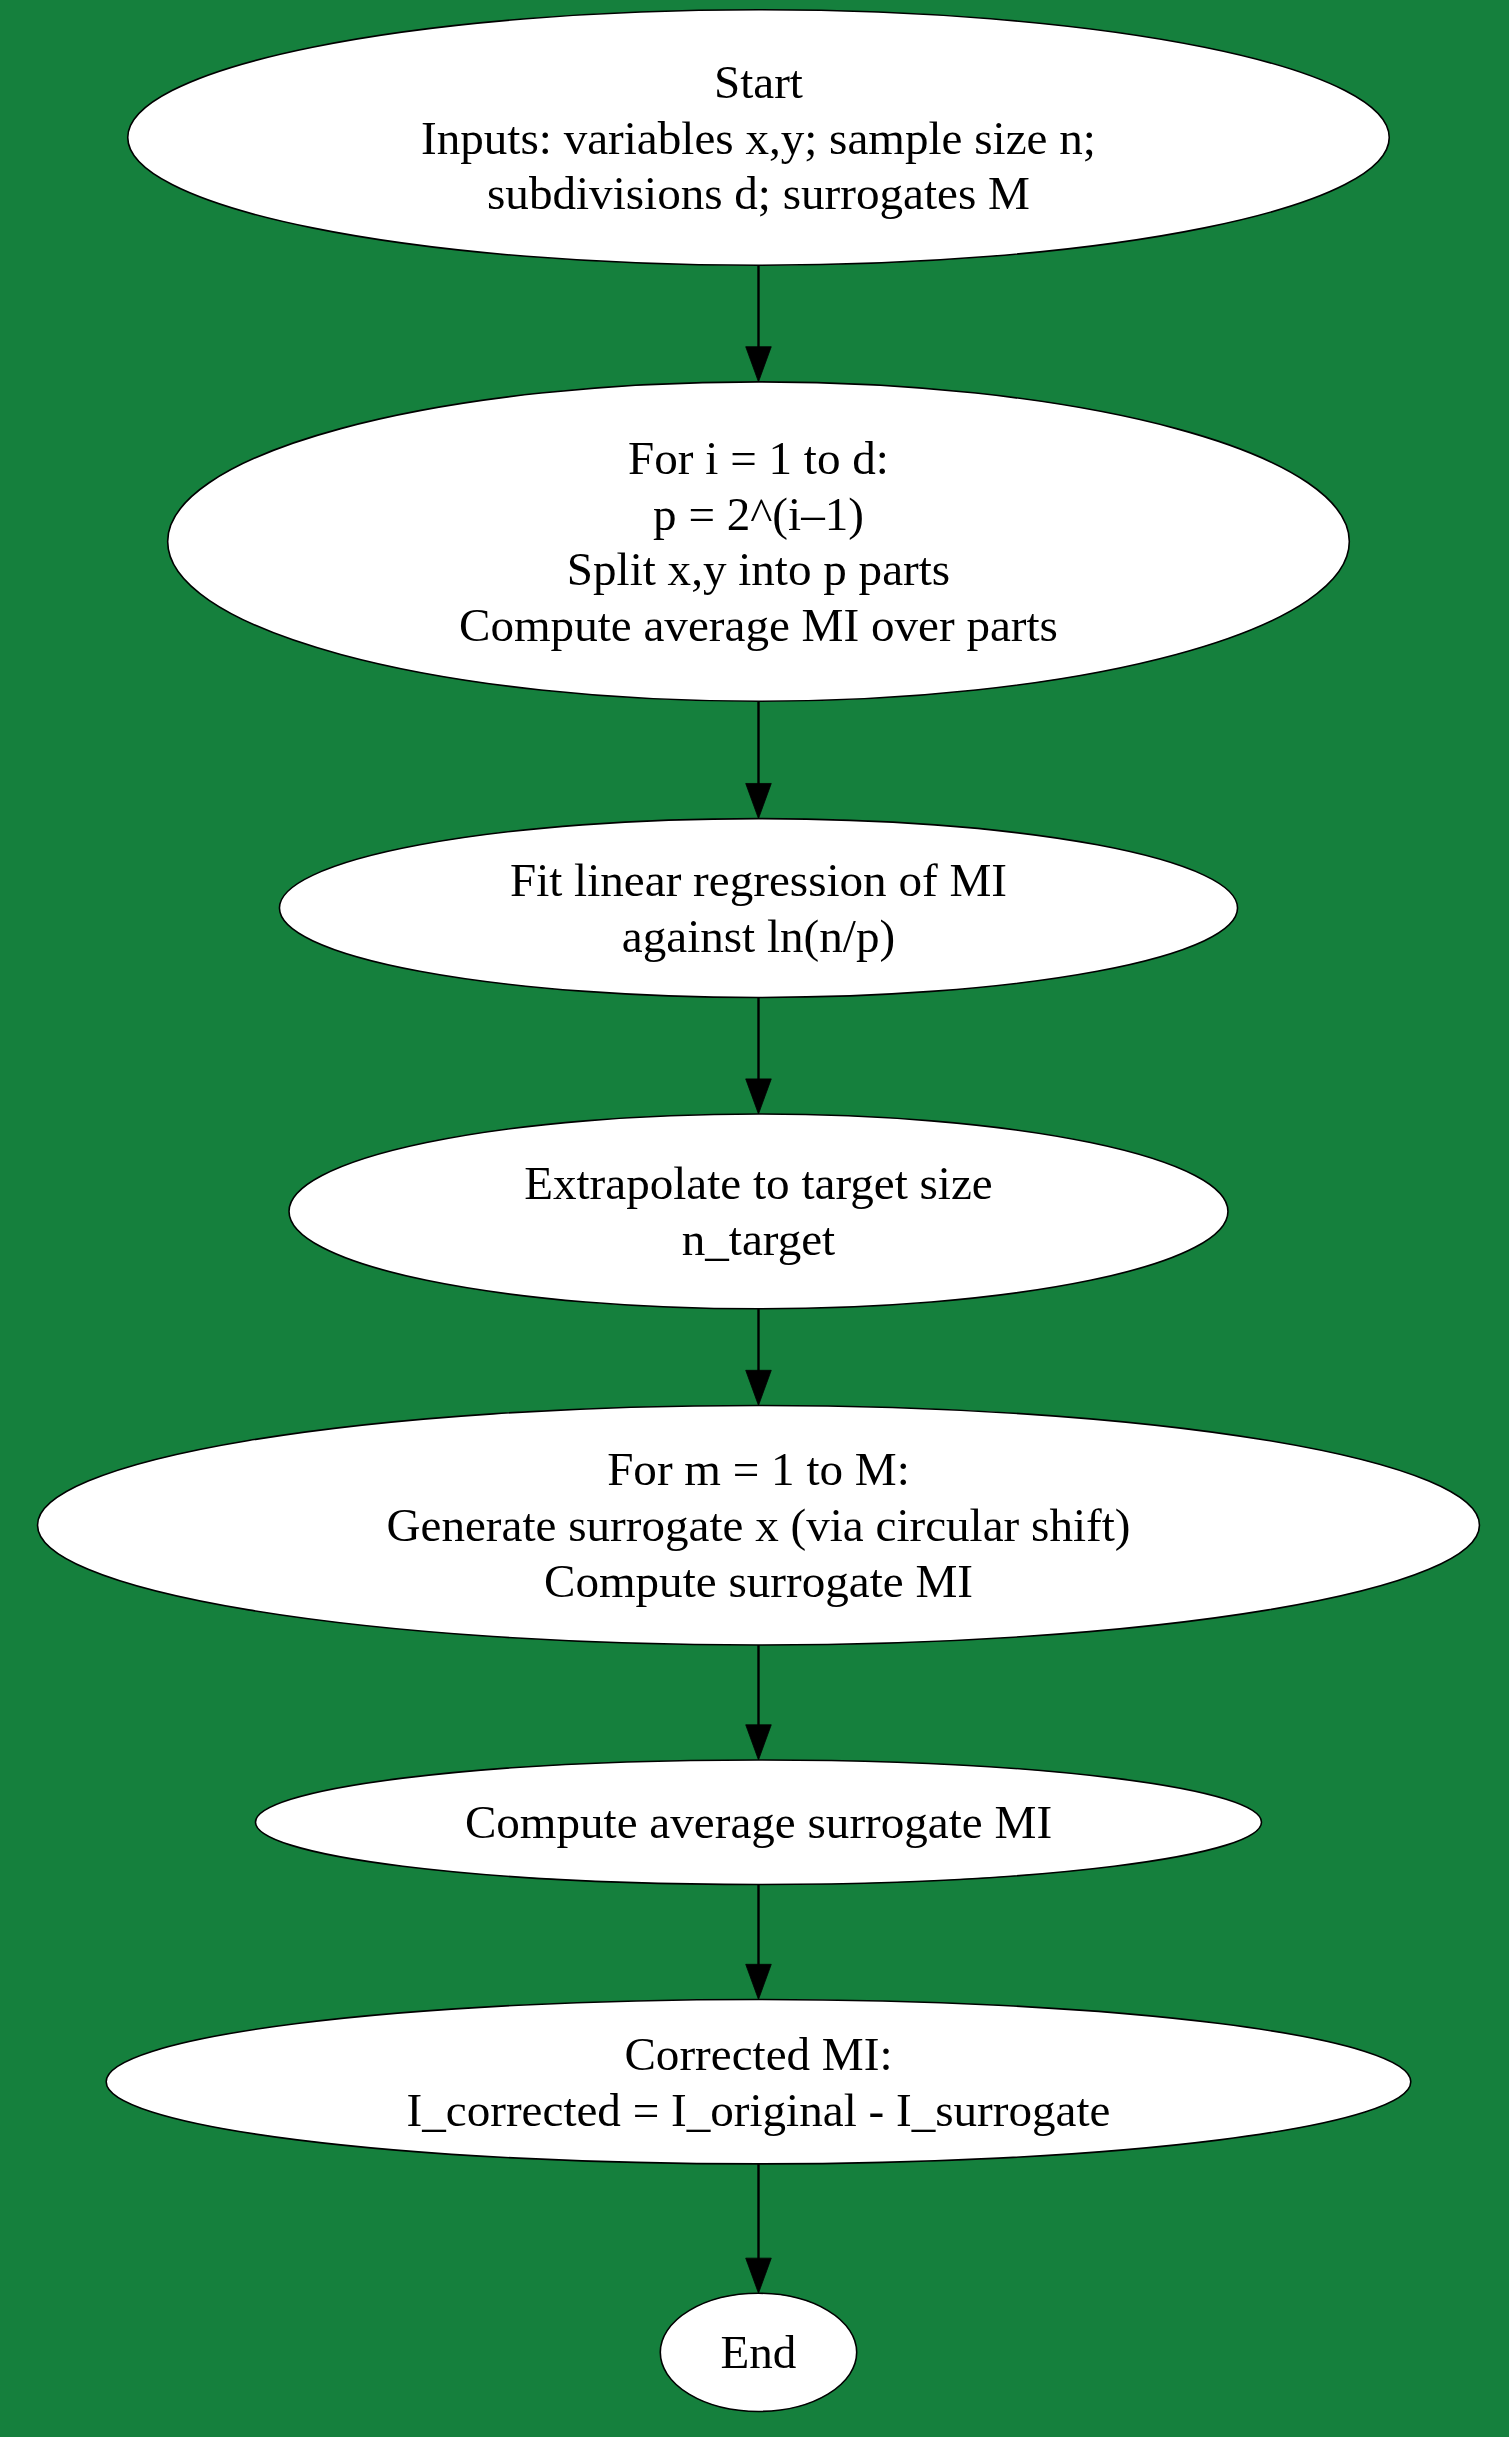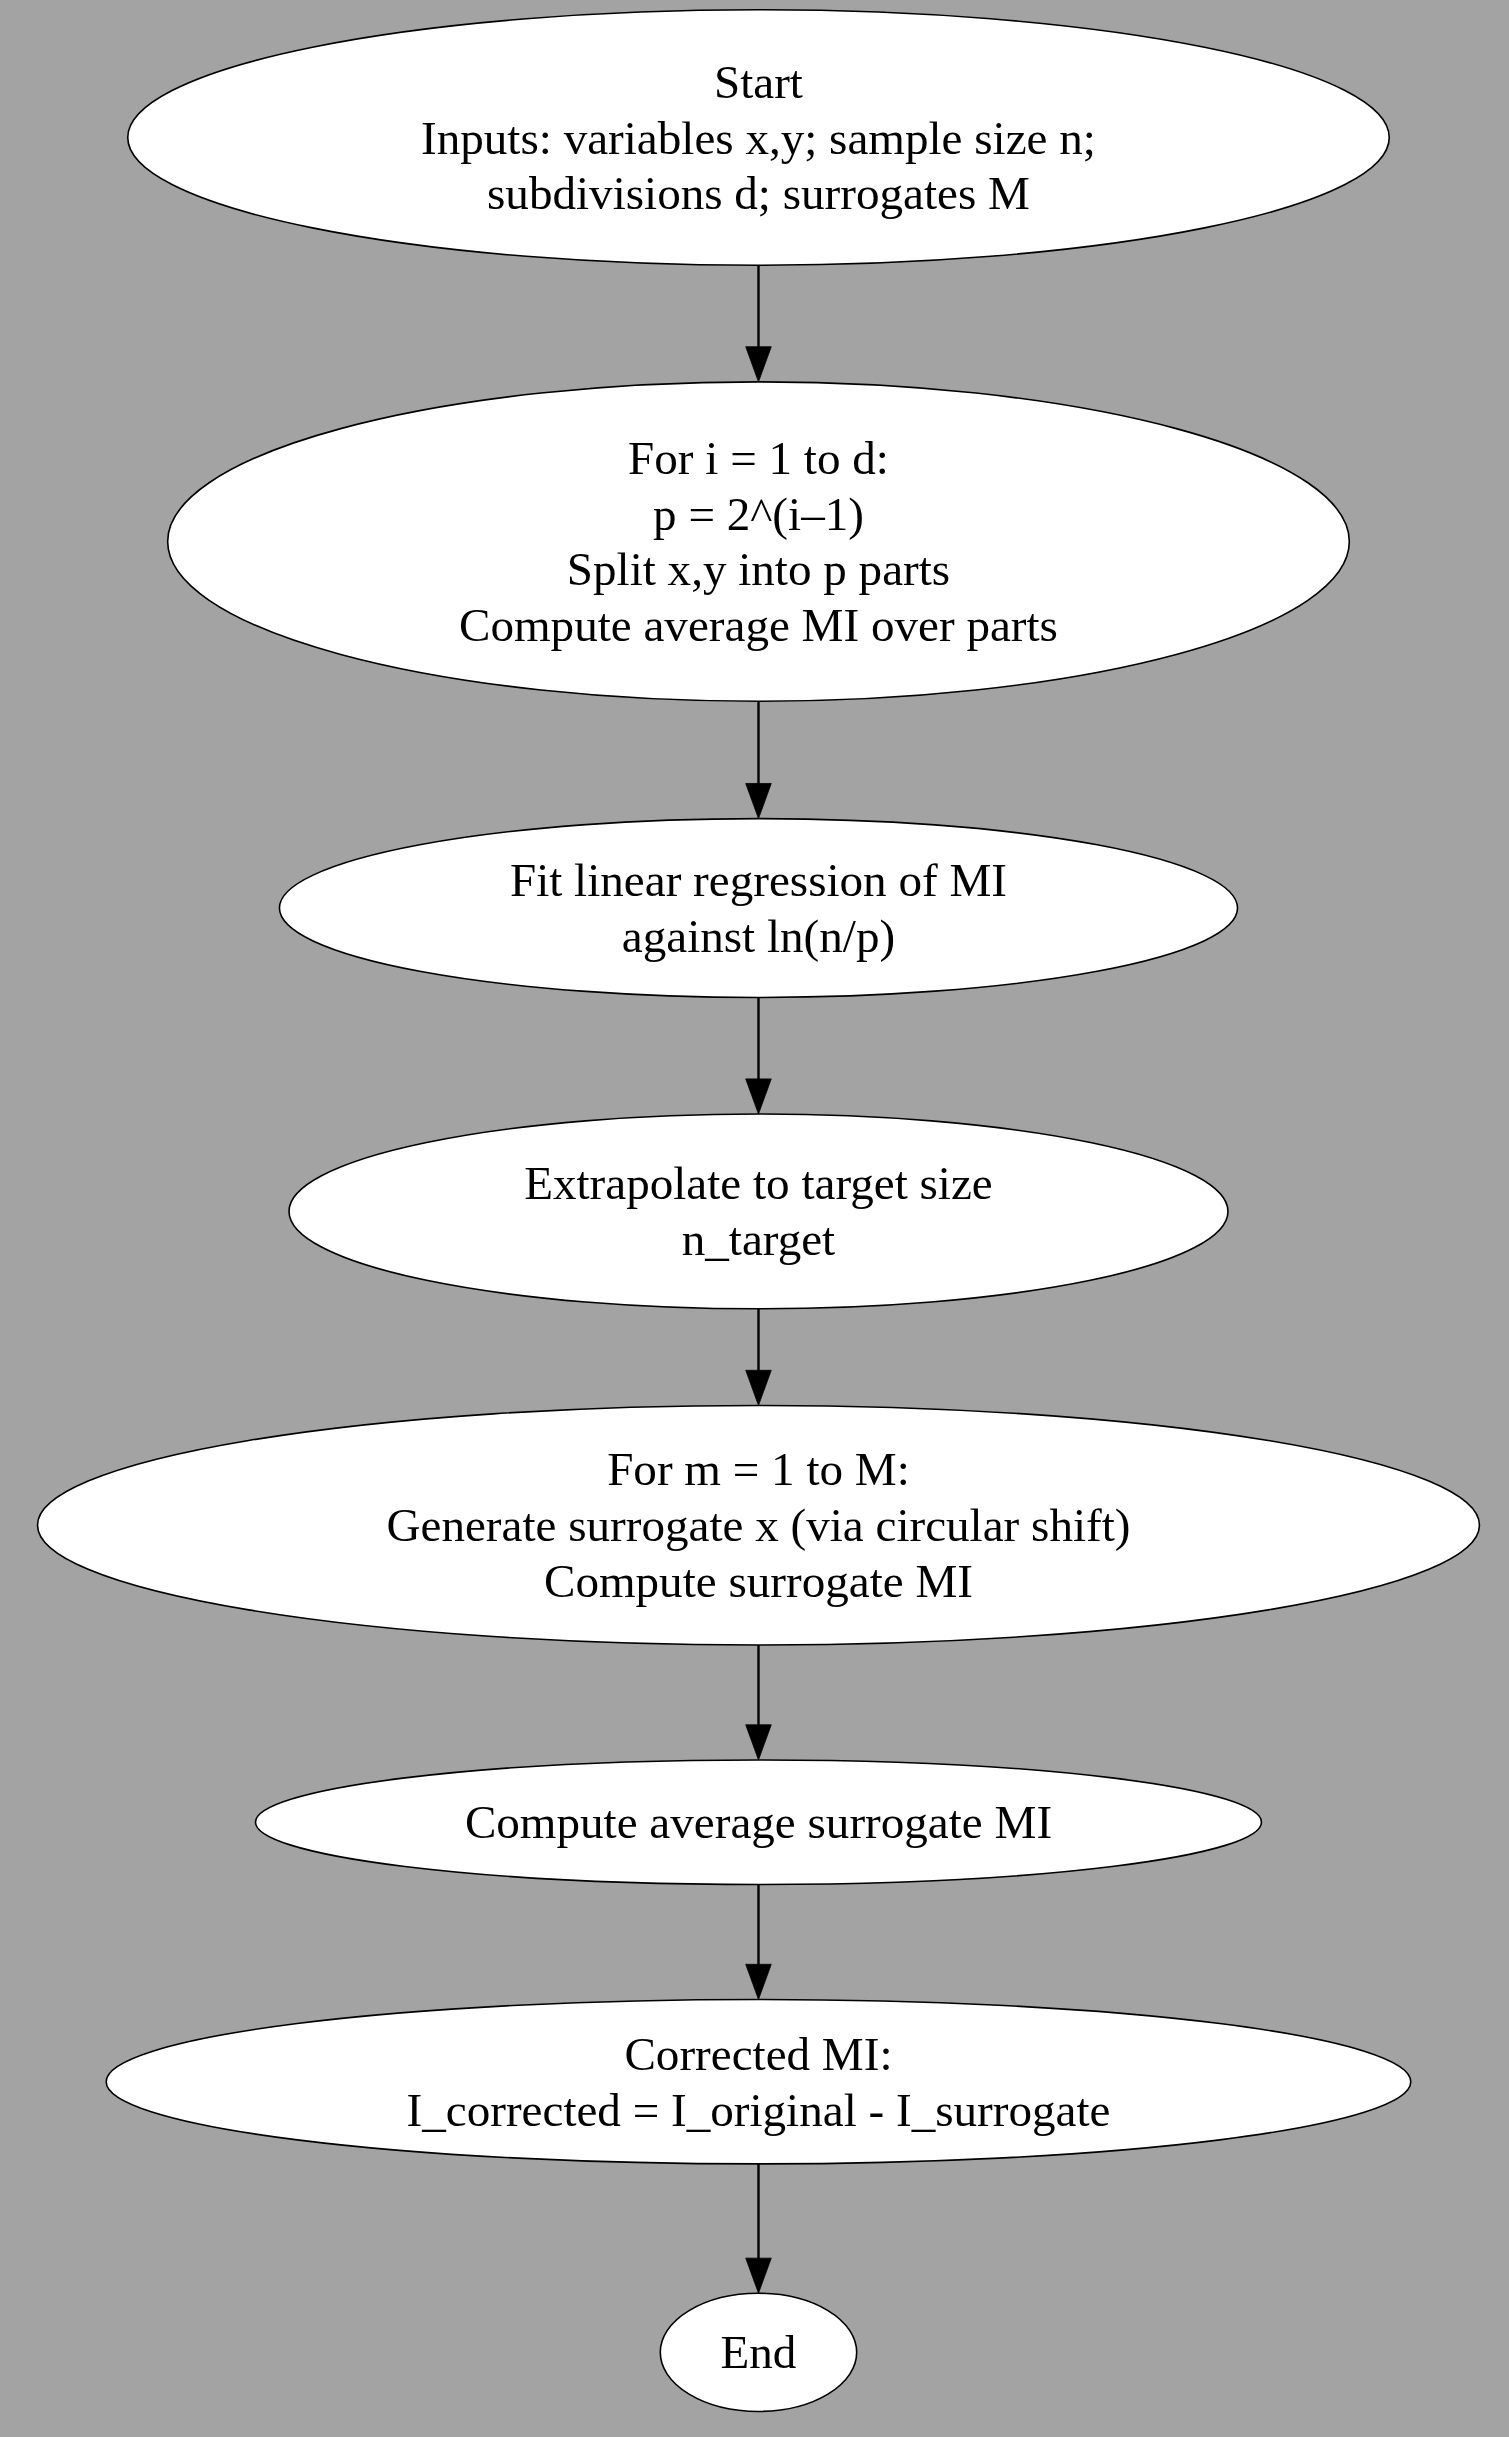--- a/index.html
+++ b/index.html
@@ -3,21 +3,21 @@
 <meta charset="utf-8">
 <style>
   html, body {
     margin: 0;
     padding: 0;
     background: #ffffff;
   }
   .canvas {
     width: 1509px;
     height: 2438px;
-    background: #a3a3a3;
+    background: #15803d;
     position: relative;
   }
   svg { display: block; }
   .node ellipse {
     fill: #ffffff;
     stroke: #000000;
     stroke-width: 2;
   }
   .node text {
     font-family: "Liberation Serif", "DejaVu Serif", serif;

